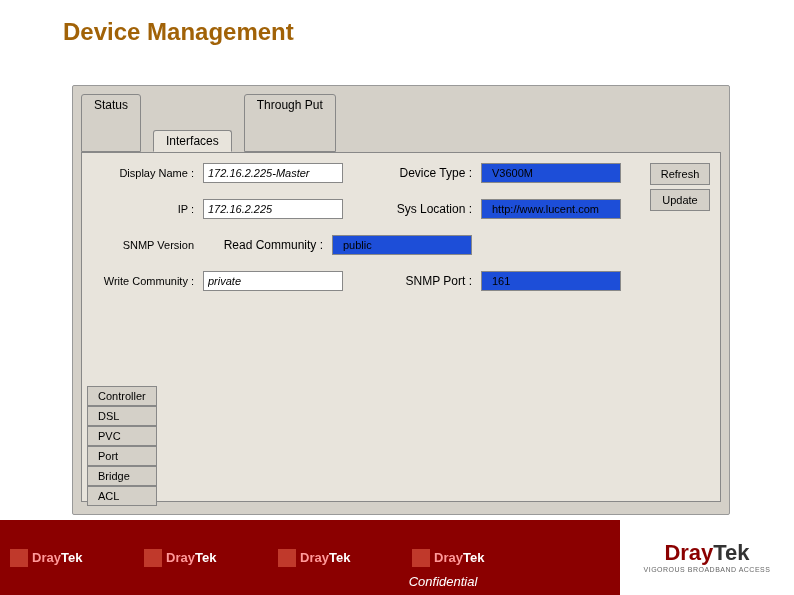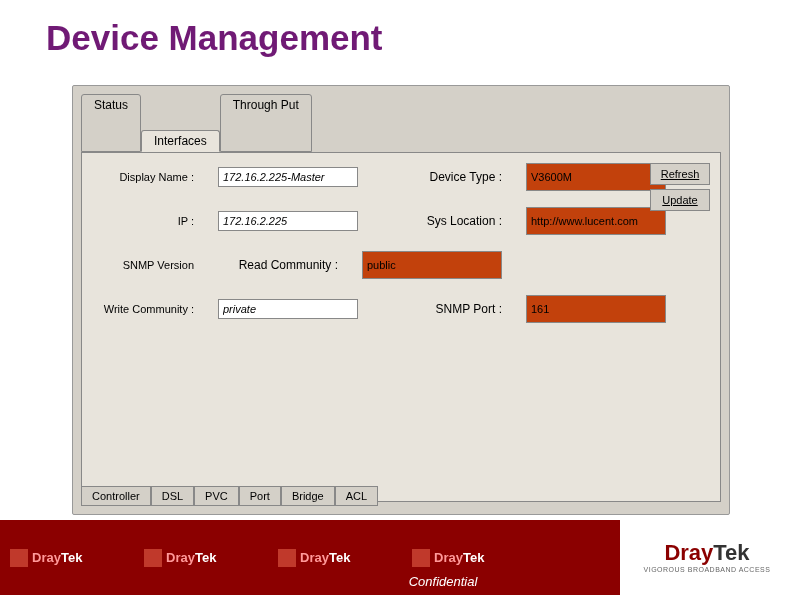--- a/index.html
+++ b/index.html
@@ -7,44 +7,44 @@
       width: 794px;
       height: 595px;
       background: #ffffff;
       font-family: Arial, sans-serif;
       overflow: hidden;
       position: relative;
     }
 
     
     .page-title {
-      font-size: 35px;
+      font-size: 24px;
       font-weight: bold;
-      color: #701a75;
-      padding: 18px 0 10px 46px;
+      color: #a16207;
+      padding: 18px 0 10px 63px;
     }
 
     
     .main-content {
       position: absolute;
       top: 85px;
       left: 72px;
       width: 658px;
       height: 430px;
       background: #d4d0c8;
       border: 1px solid #999;
       border-radius: 2px;
     }
 
     
     .tabs {
       display: flex;
       flex-direction: row;
       margin: 8px 0 0 8px;
-      gap: 0;
+      gap: 12px;
     }
     .tab {
       padding: 3px 12px;
       font-size: 12px;
       background: #d4d0c8;
       border: 1px solid #888;
       cursor: pointer;
       border-radius: 3px 3px 0 0;
       color: #000;
       user-select: none;
@@ -63,21 +63,21 @@
       border: 1px solid #888;
       padding: 10px 12px;
       min-height: 350px;
       position: relative;
     }
 
     .form-row {
       display: flex;
       align-items: center;
       margin-bottom: 16px;
-      gap: 24px;
+      gap: 9px;
     }
 
     .form-label {
       font-size: 11px;
       color: #000;
       width: 100px;
       text-align: right;
       flex-shrink: 0;
     }
 
@@ -96,25 +96,25 @@
       font-size: 12px;
       color: #000;
       width: 100px;
       text-align: right;
       flex-shrink: 0;
       margin-left: 20px;
     }
 
     .form-input-right {
       width: 140px;
-      height: 28px;
-      border: 1px solid #888;
-      background: #c2410c;
-      font-size: 11px;
-      padding: 1px 4px;
+      height: 20px;
+      border: 1px solid #888;
+      background: #1d4ed8;
+      font-size: 11px;
+      padding: 1px 10px;
       color: #000;
     }
 
     .btn-group {
       position: absolute;
       top: 10px;
       right: 10px;
       display: flex;
       flex-direction: column;
       gap: 4px;
@@ -123,30 +123,29 @@
     .btn {
       width: 60px;
       height: 22px;
       font-size: 11px;
       background: #d4d0c8;
       border: 1px solid #888;
       cursor: pointer;
       text-align: center;
       line-height: 20px;
       color: #000;
-      text-decoration: underline;
     }
 
     
     .bottom-tabs {
       position: absolute;
       bottom: 8px;
-      left: 8px;
-      display: flex;
-      flex-direction: row;
+      left: 14px;
+      display: flex;
+      flex-direction: column;
       gap: 0;
     }
     .bottom-tab {
       padding: 3px 10px;
       font-size: 11px;
       background: #d4d0c8;
       border: 1px solid #888;
       cursor: pointer;
       color: #000;
       user-select: none;

